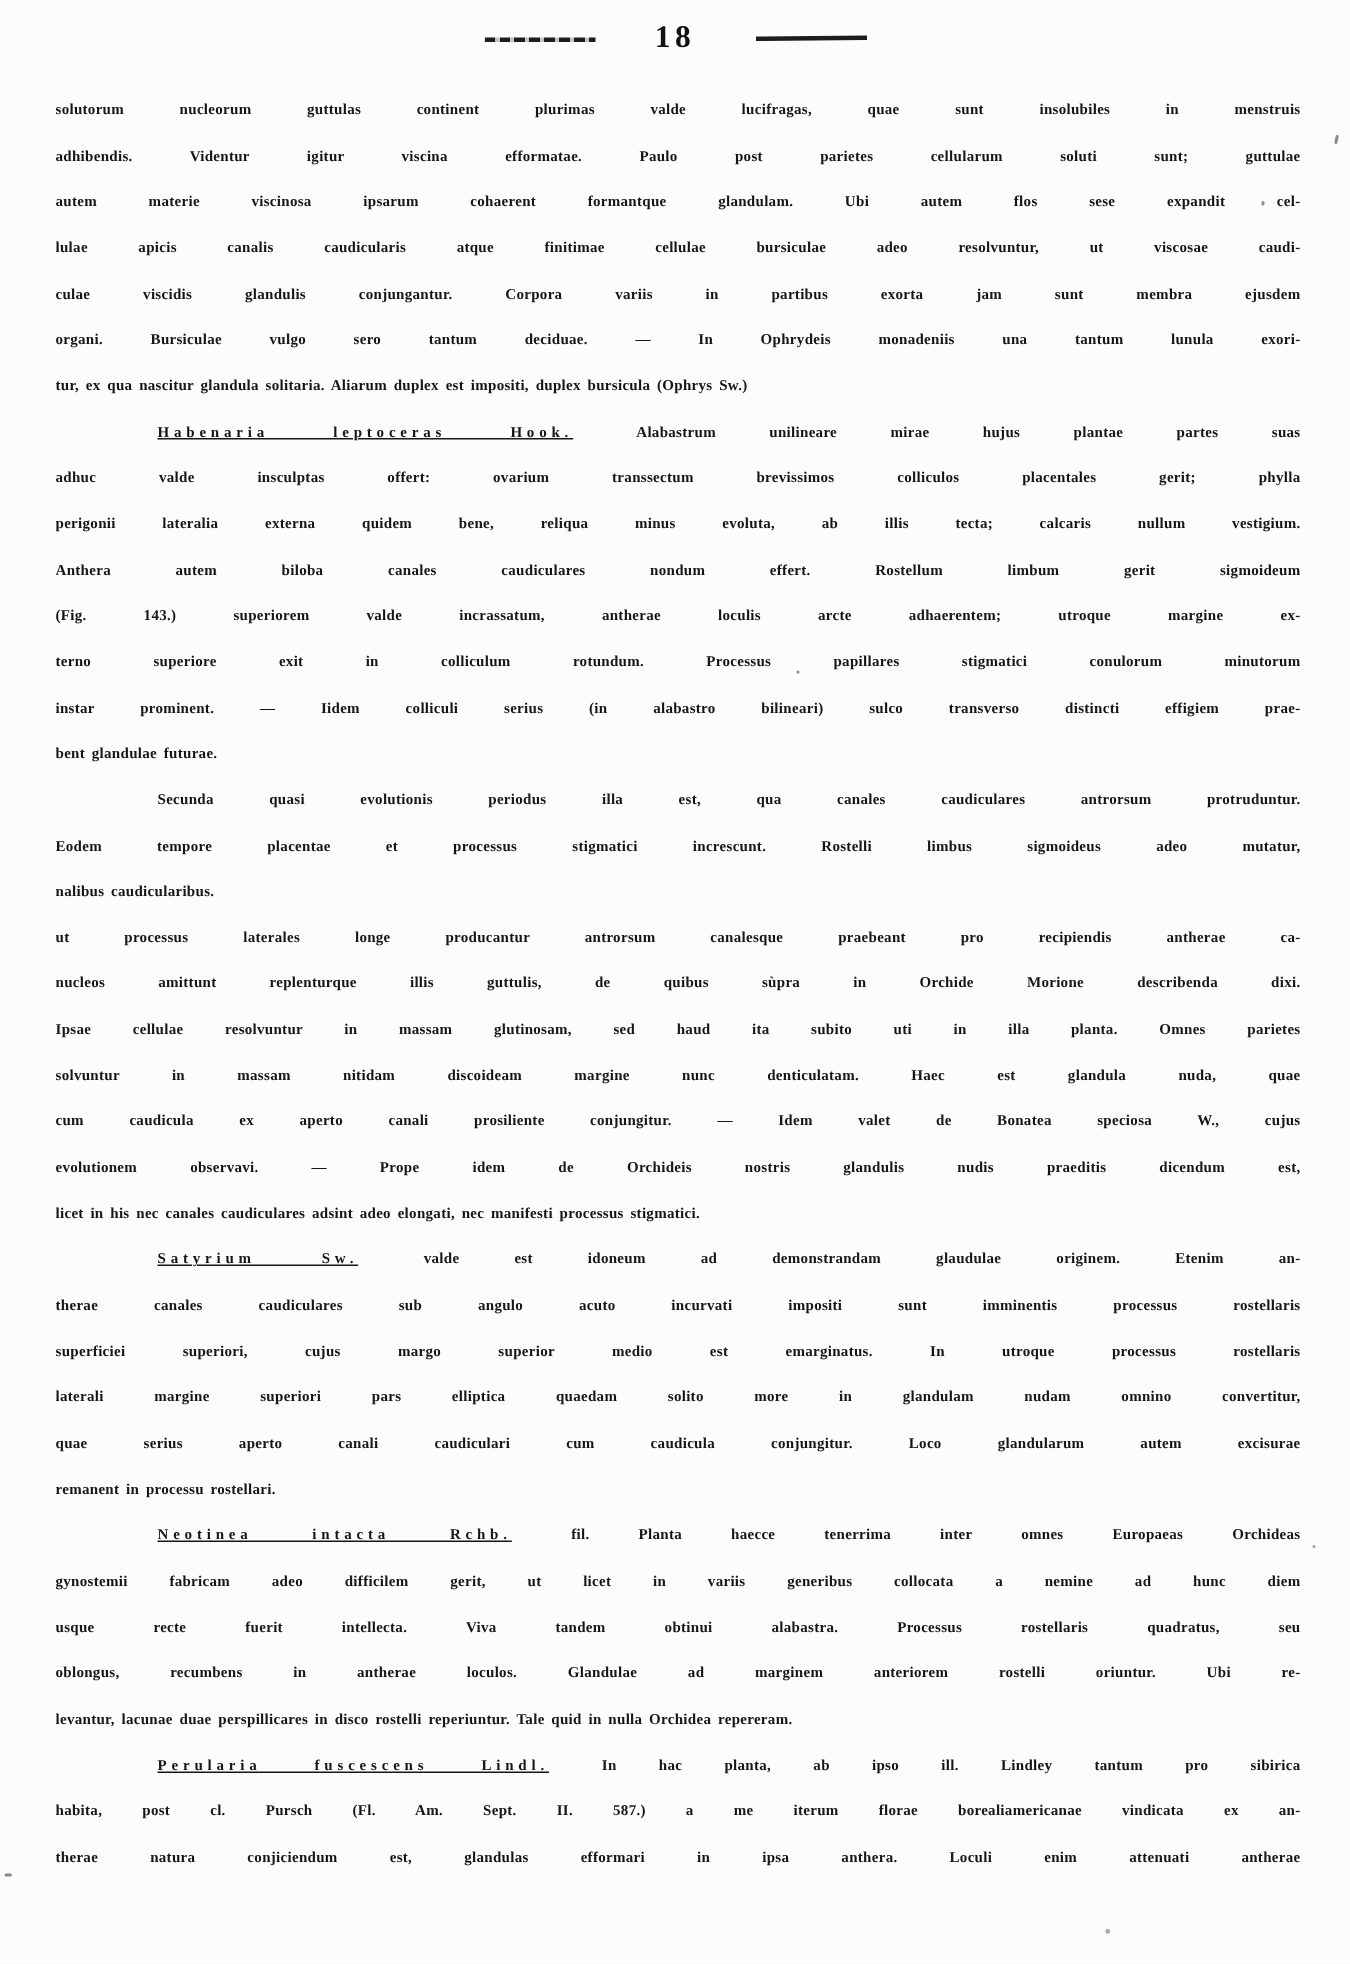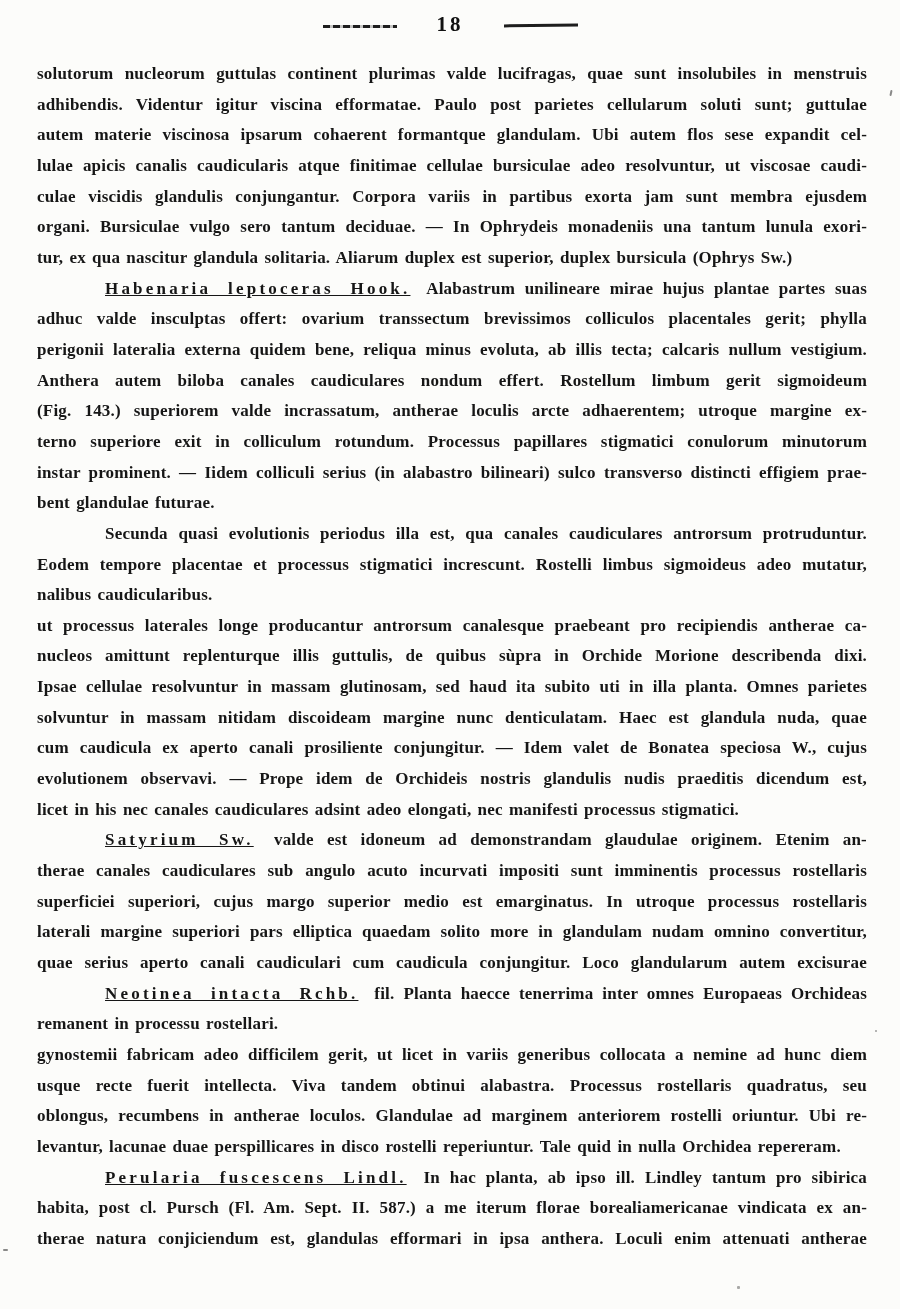--- a/index.html
+++ b/index.html
@@ -24,21 +24,21 @@
     transform:translateY(1px);
   }
   .rule-r{transform:rotate(-.6deg);}
   .num{
     font-size:21px;font-weight:700;letter-spacing:3px;color:#111;
     transform:translateY(-1px);
   }
   
   .textblock{
     position:absolute;left:37px;top:59px;width:830px;
-    font-size:17px;font-weight:700;color:#161616;
+    font-size:10px;font-weight:700;color:#161616;
     letter-spacing:.2px;word-spacing:1.8px;
   }
   .ln{
     height:30.66px;line-height:30.66px;overflow:hidden;
     text-align:justify;text-align-last:justify;text-justify:inter-word;
     white-space:normal;
   }
   .ln.final{text-align-last:left;}
   .ln.indent{text-indent:68px;}
   .sperr{letter-spacing:3.2px;word-spacing:6px;padding-right:7px;text-decoration:underline;}
@@ -62,21 +62,21 @@
     <span class="rule rule-r"></span>
   </header>
 
   <main class="textblock" id="textblock">
       <div class="ln">solutorum nucleorum guttulas continent plurimas valde lucifragas, quae sunt insolubiles in menstruis</div>
       <div class="ln">adhibendis. Videntur igitur viscina efformatae. Paulo post parietes cellularum soluti sunt; guttulae</div>
       <div class="ln">autem materie viscinosa ipsarum cohaerent formantque glandulam. Ubi autem flos sese expandit cel-</div>
       <div class="ln">lulae apicis canalis caudicularis atque finitimae cellulae bursiculae adeo resolvuntur, ut viscosae caudi-</div>
       <div class="ln">culae viscidis glandulis conjungantur. Corpora variis in partibus exorta jam sunt membra ejusdem</div>
       <div class="ln">organi. Bursiculae vulgo sero tantum deciduae. — In Ophrydeis monadeniis una tantum lunula exori-</div>
-      <div class="ln final">tur, ex qua nascitur glandula solitaria. Aliarum duplex est superior, duplex bursicula (Ophrys Sw.)</div>
+      <div class="ln final">tur, ex qua nascitur glandula solitaria. Aliarum duplex est impositi, duplex bursicula (Ophrys Sw.)</div>
       <div class="ln indent"><span class="sperr">Habenaria leptoceras Hook.</span> Alabastrum unilineare mirae hujus plantae partes suas</div>
       <div class="ln">adhuc valde insculptas offert: ovarium transsectum brevissimos colliculos placentales gerit; phylla</div>
       <div class="ln">perigonii lateralia externa quidem bene, reliqua minus evoluta, ab illis tecta; calcaris nullum vestigium.</div>
       <div class="ln">Anthera autem biloba canales caudiculares nondum effert. Rostellum limbum gerit sigmoideum</div>
       <div class="ln">(Fig. 143.) superiorem valde incrassatum, antherae loculis arcte adhaerentem; utroque margine ex-</div>
       <div class="ln">terno superiore exit in colliculum rotundum. Processus papillares stigmatici conulorum minutorum</div>
       <div class="ln">instar prominent. — Iidem colliculi serius (in alabastro bilineari) sulco transverso distincti effigiem prae-</div>
       <div class="ln final">bent glandulae futurae.</div>
       <div class="ln indent">Secunda quasi evolutionis periodus illa est, qua canales caudiculares antrorsum protruduntur.</div>
       <div class="ln">Eodem tempore placentae et processus stigmatici increscunt. Rostelli limbus sigmoideus adeo mutatur,</div>
@@ -86,22 +86,22 @@
       <div class="ln">Ipsae cellulae resolvuntur in massam glutinosam, sed haud ita subito uti in illa planta. Omnes parietes</div>
       <div class="ln">solvuntur in massam nitidam discoideam margine nunc denticulatam. Haec est glandula nuda, quae</div>
       <div class="ln">cum caudicula ex aperto canali prosiliente conjungitur. — Idem valet de Bonatea speciosa W., cujus</div>
       <div class="ln">evolutionem observavi. — Prope idem de Orchideis nostris glandulis nudis praeditis dicendum est,</div>
       <div class="ln final">licet in his nec canales caudiculares adsint adeo elongati, nec manifesti processus stigmatici.</div>
       <div class="ln indent"><span class="sperr">Satyrium Sw.</span> valde est idoneum ad demonstrandam glaudulae originem. Etenim an-</div>
       <div class="ln">therae canales caudiculares sub angulo acuto incurvati impositi sunt imminentis processus rostellaris</div>
       <div class="ln">superficiei superiori, cujus margo superior medio est emarginatus. In utroque processus rostellaris</div>
       <div class="ln">laterali margine superiori pars elliptica quaedam solito more in glandulam nudam omnino convertitur,</div>
       <div class="ln">quae serius aperto canali caudiculari cum caudicula conjungitur. Loco glandularum autem excisurae</div>
+      <div class="ln final">remanent in processu rostellari.</div>
       <div class="ln indent"><span class="sperr">Neotinea intacta Rchb.</span> fil. Planta haecce tenerrima inter omnes Europaeas Orchideas</div>
-      <div class="ln final">remanent in processu rostellari.</div>
       <div class="ln">gynostemii fabricam adeo difficilem gerit, ut licet in variis generibus collocata a nemine ad hunc diem</div>
       <div class="ln">usque recte fuerit intellecta. Viva tandem obtinui alabastra. Processus rostellaris quadratus, seu</div>
       <div class="ln">oblongus, recumbens in antherae loculos. Glandulae ad marginem anteriorem rostelli oriuntur. Ubi re-</div>
       <div class="ln final">levantur, lacunae duae perspillicares in disco rostelli reperiuntur. Tale quid in nulla Orchidea repereram.</div>
       <div class="ln indent"><span class="sperr">Perularia fuscescens Lindl.</span> In hac planta, ab ipso ill. Lindley tantum pro sibirica</div>
       <div class="ln">habita, post cl. Pursch (Fl. Am. Sept. II. 587.) a me iterum florae borealiamericanae vindicata ex an-</div>
       <div class="ln">therae natura conjiciendum est, glandulas efformari in ipsa anthera. Loculi enim attenuati antherae</div>
     </main>
 
   <span class="speck s1"></span>

